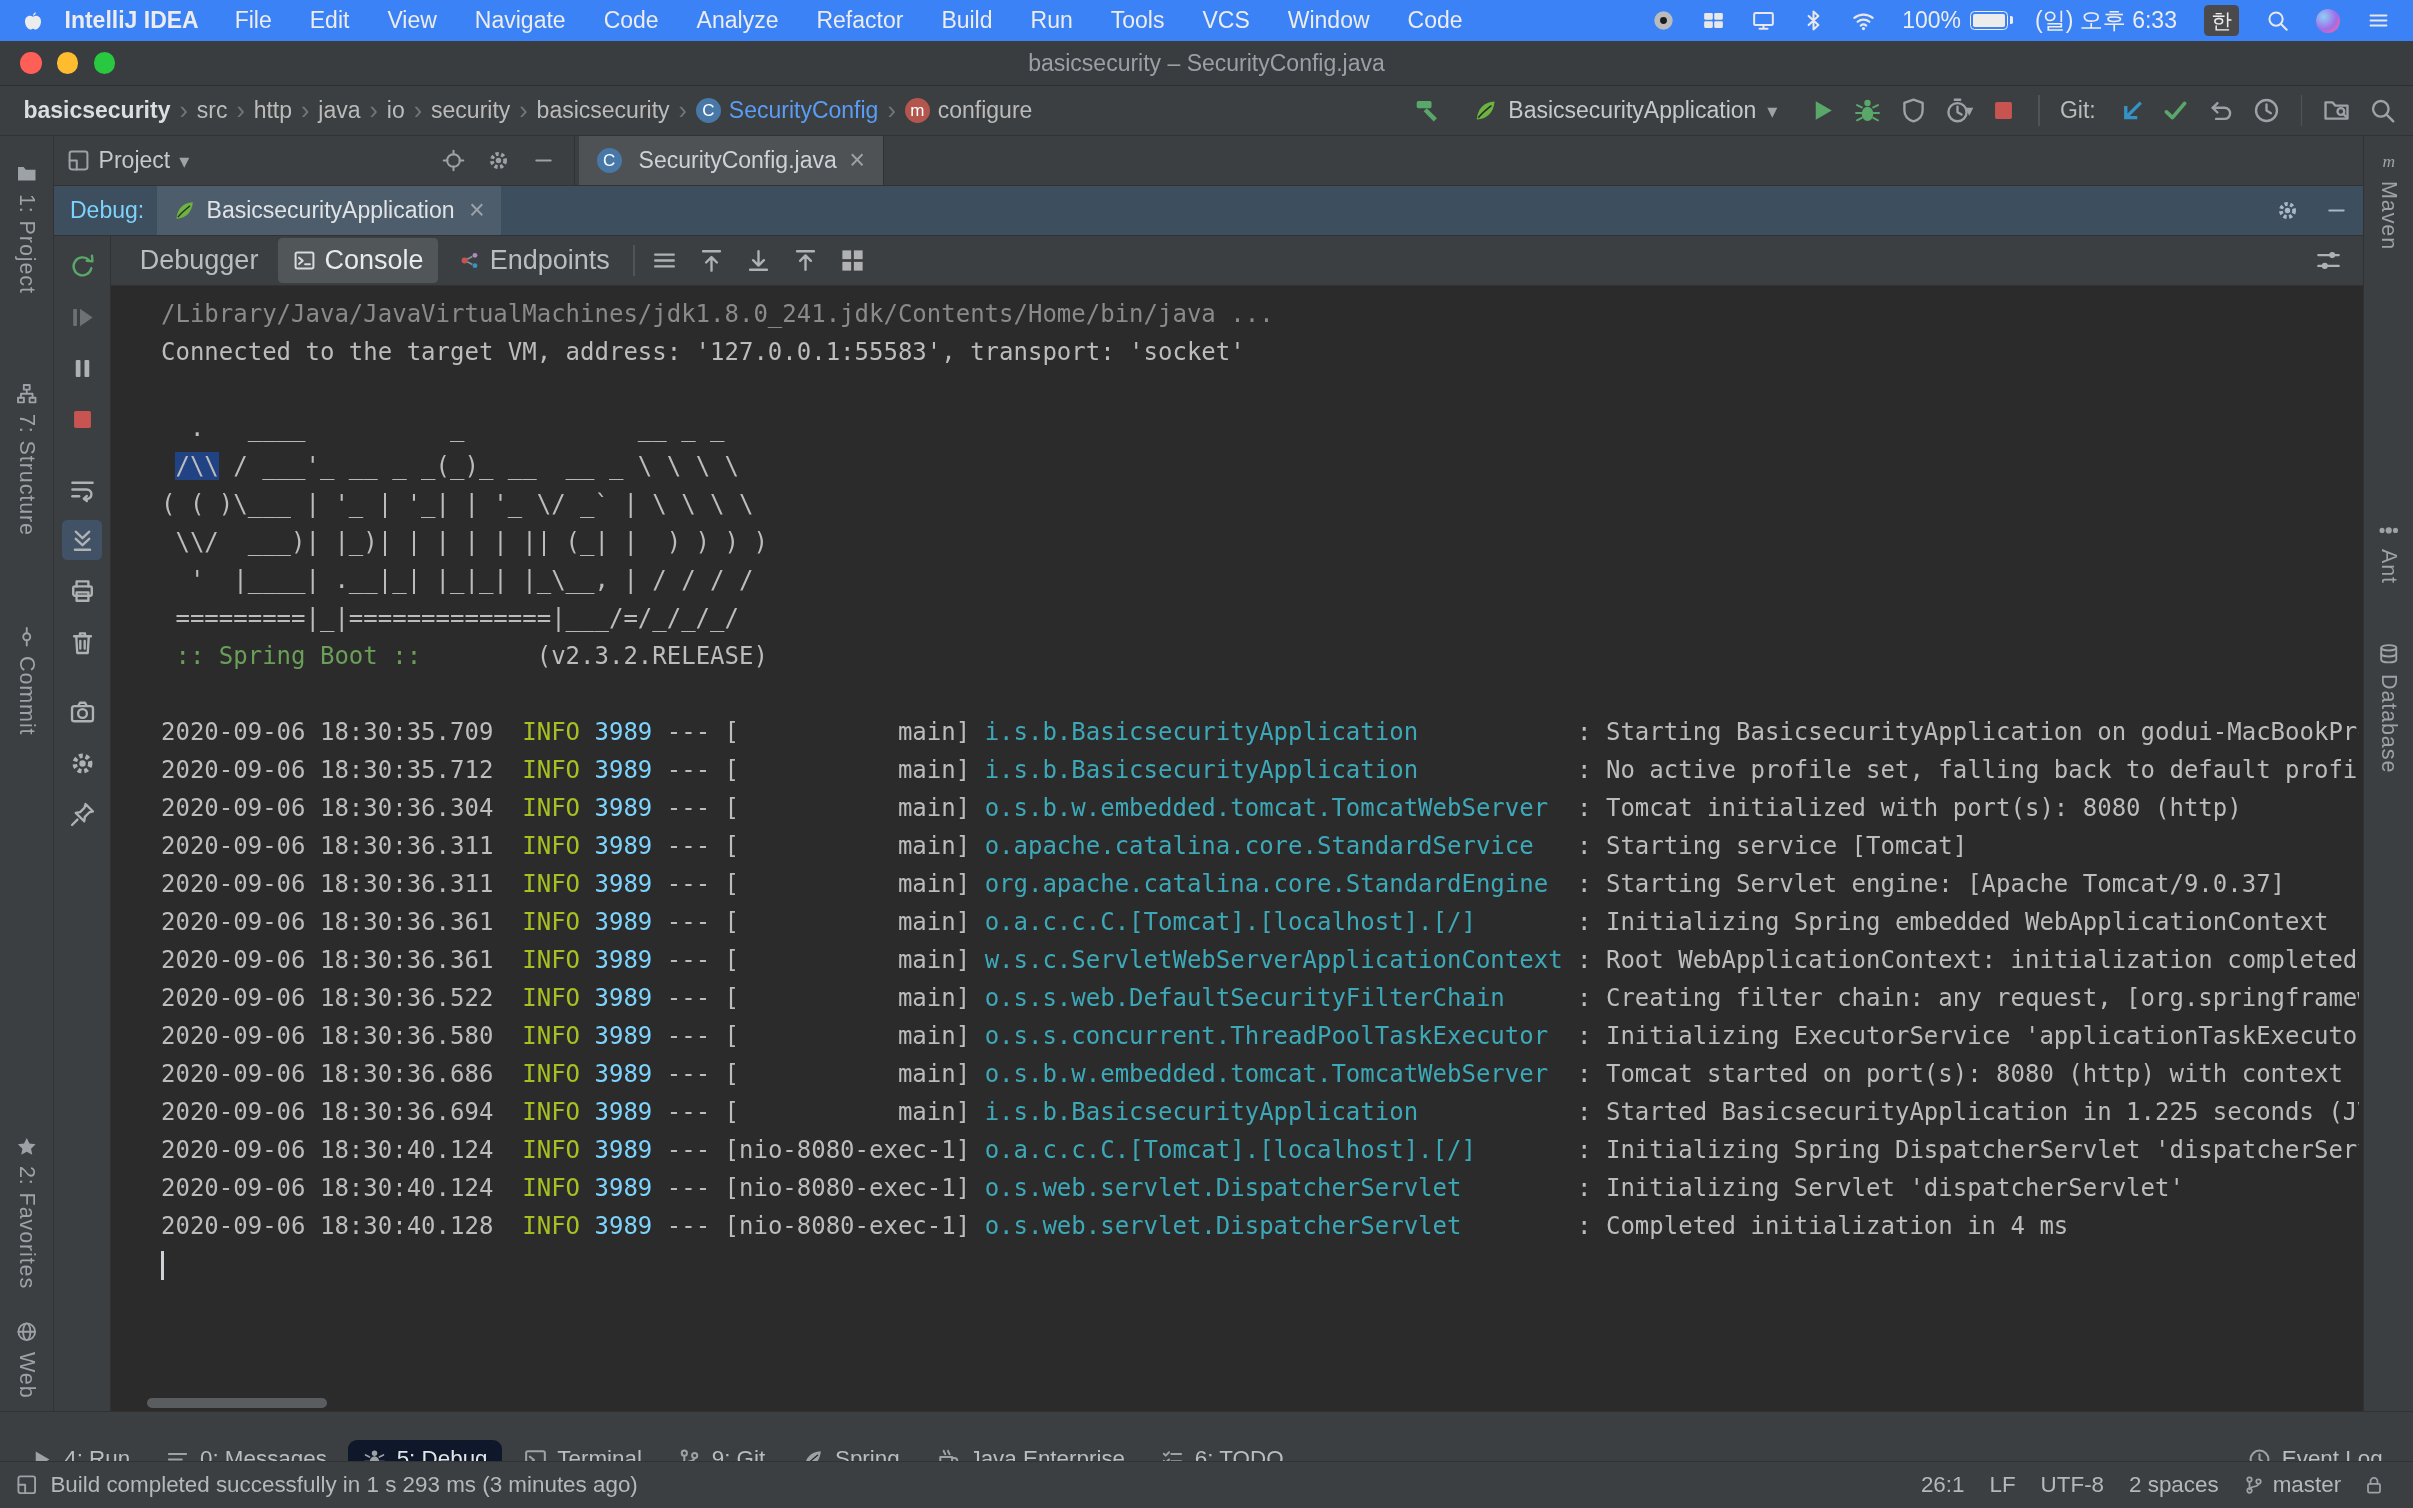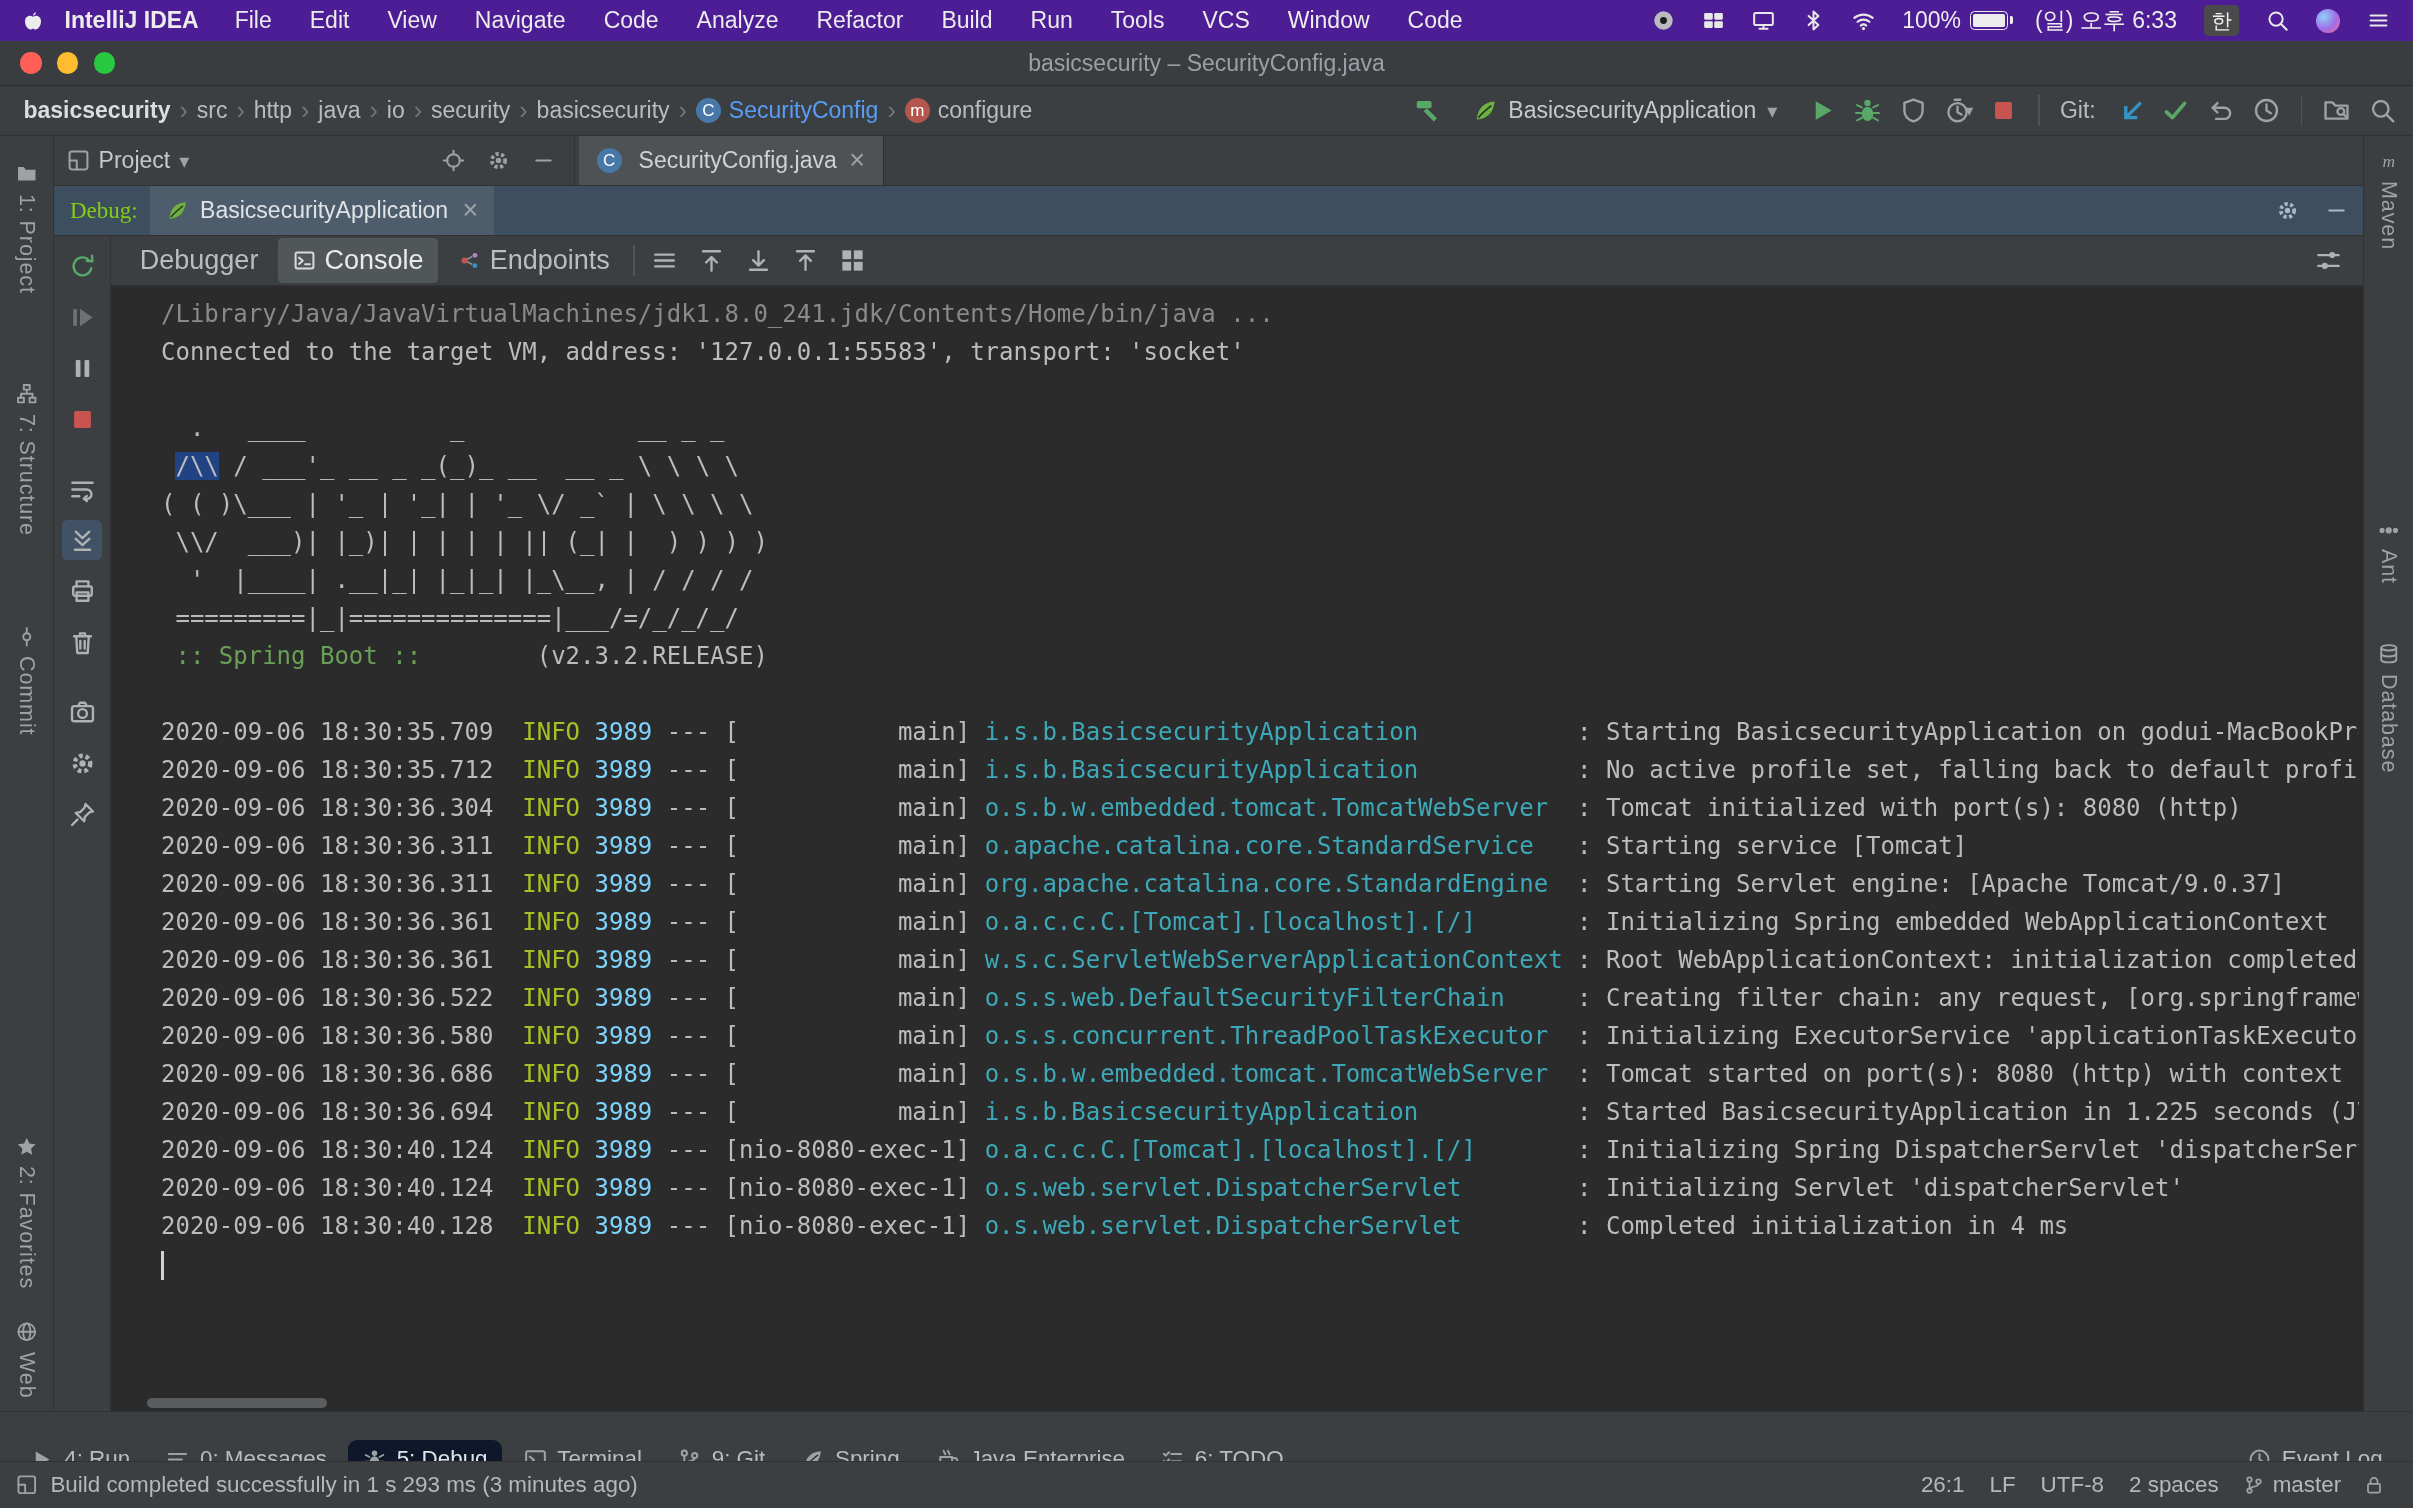--- a/index.html
+++ b/index.html
@@ -14,21 +14,21 @@
 .i28{width:25px;height:25px;}
 .i30{width:27px;height:27px;}
 .flexsp{flex:1;}
 .vsep{width:1.8px;height:30.5px;background:#515456;margin:0 9px;flex:0 0 auto;}
 .nbtn{display:inline-flex;align-items:center;justify-content:center;width:40px;height:40px;border-radius:5.4px;flex:0 0 auto;}
 .nbtn.sm{width:36px;height:36px;}
 .chev{color:#9DA2A6;font-size:20px;}
 .chev.sm{font-size:16px;margin-left:-5.4px;}
 .xclose{color:#9DA2A6;font-size:27px;line-height:1;margin-left:3.6px;}
 
-.menubar{height:41px;background:#4c1d95;display:flex;align-items:center;padding:0 23px;color:#ececec;font-size:23px;flex:0 0 auto;}
+.menubar{height:41px;background:#3b82f6;display:flex;align-items:center;padding:0 23px;color:#ececec;font-size:23px;flex:0 0 auto;}
 .iapple{width:20px;height:21.5px;}
 .mb-app{font-weight:bold;margin:0 36px 0 21.5px;white-space:nowrap;}
 .mb-menus{display:flex;gap:38px;}
 .menu{white-space:nowrap;}
 .mb-right{margin-left:auto;display:flex;align-items:center;gap:27px;}
 .mb-batt{display:inline-flex;align-items:center;gap:9px;}
 .batt{position:relative;width:38px;height:19px;border:1.8px solid #ececec;border-radius:4.5px;display:inline-block;}
 .batt::before{content:"";position:absolute;inset:1.8px;background:#ececec;border-radius:1.8px;}
 .batt::after{content:"";position:absolute;right:-6.3px;top:3.6px;width:3.6px;height:8px;background:#ececec;border-radius:0 1.8px 1.8px 0;}
 .mb-clock{white-space:nowrap;}
@@ -71,21 +71,21 @@
 #stripe-right-list .stripe-item:nth-child(3){margin-top:59px;}
 
 .center{flex:1;display:flex;flex-direction:column;min-width:0;}
 .toprow{height:50px;display:flex;border-bottom:1.8px solid #323232;background:#3c3f41;flex:0 0 auto;}
 .project-header{width:521px;display:flex;align-items:center;gap:9px;padding:0 12.6px;border-right:1.8px solid #323232;font-size:23px;flex:0 0 auto;}
 .ph-title{color:#c6c9cb;}
 .tabstrip{flex:1;display:flex;align-items:stretch;background:#3c3f41;padding-left:3.6px;min-width:0;}
 .etab{display:inline-flex;align-items:center;gap:9px;padding:0 18px;background:#4E5254;color:#ced2d6;font-size:23px;border-right:1.8px solid #323232;}
 
 .debug-header{height:50px;background:#3D4E5E;border-bottom:1.8px solid #323232;display:flex;align-items:center;gap:12.6px;padding:0 9px 0 16px;font-size:23px;flex:0 0 auto;}
-.dh-label{color:#84cc16;font-family:Liberation Serif, serif;}
+.dh-label{color:#7dd3fc;}
 .dtab{height:100%;display:inline-flex;align-items:center;gap:10.8px;padding:0 16px;background:rgba(255,255,255,0.09);color:#dfe3e6;}
 
 .debug-content{flex:1;display:flex;min-height:0;background:#2b2b2b;}
 .dbg-col{width:57px;background:#3c3f41;border-right:1.8px solid #323232;display:flex;flex-direction:column;align-items:center;padding-top:10.8px;flex:0 0 auto;}
 .tbtn{width:40px;height:40px;border-radius:5.4px;display:flex;align-items:center;justify-content:center;margin-bottom:10.8px;flex:0 0 auto;}
 .tbtn .ic{width:27px;height:27px;}
 .tbtn.active{background:#415266;}
 .tbtn.gap{margin-bottom:30.5px;}
 .dbg-right{flex:1;display:flex;flex-direction:column;min-width:0;}
 .dbg-tabs{height:50px;background:#3c3f41;border-bottom:1.8px solid #323232;display:flex;align-items:center;padding:0 14.4px;font-size:27px;flex:0 0 auto;}

